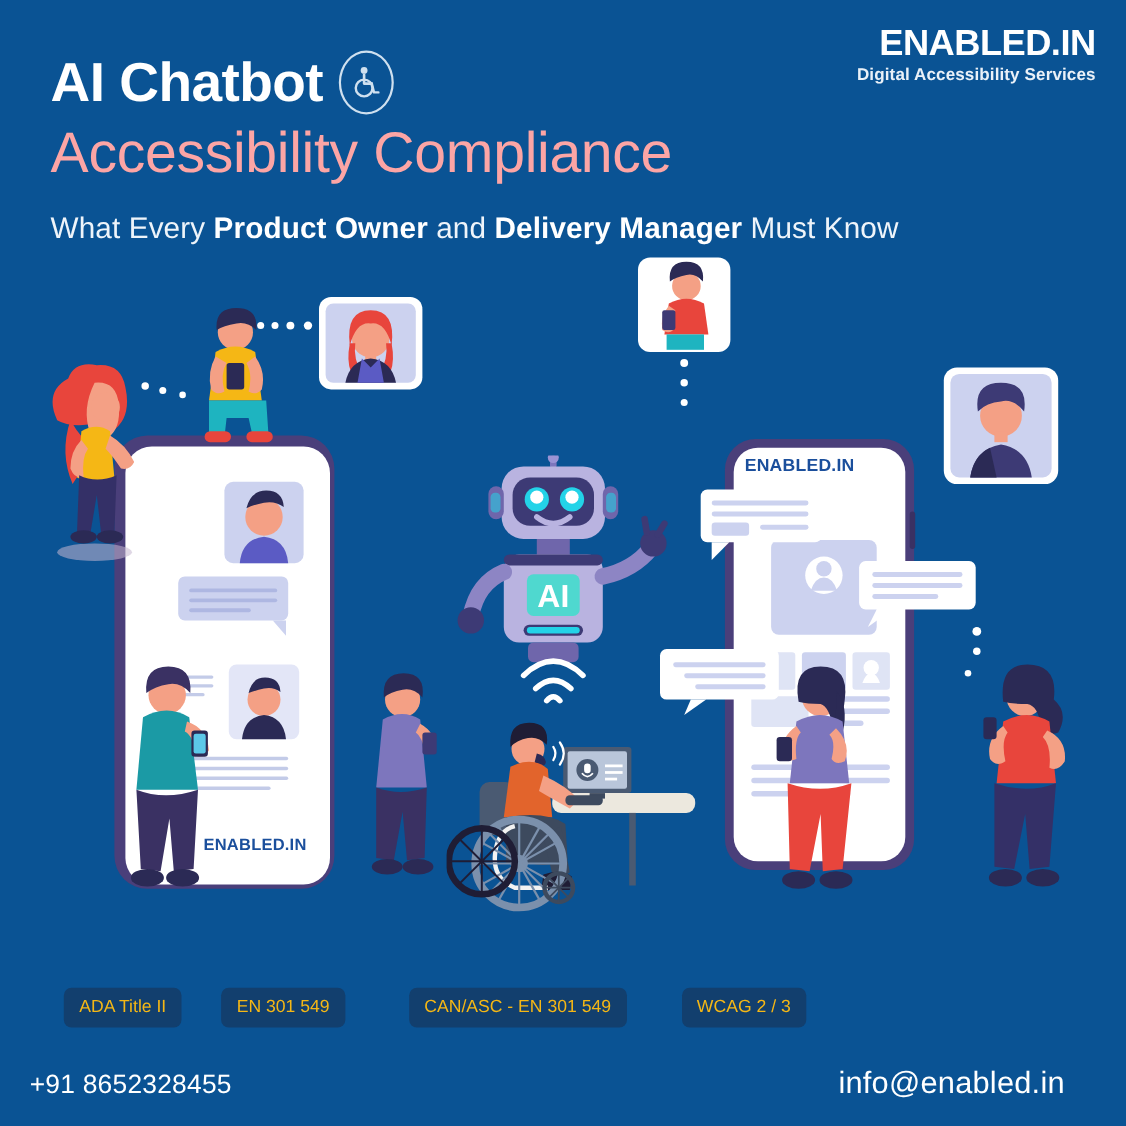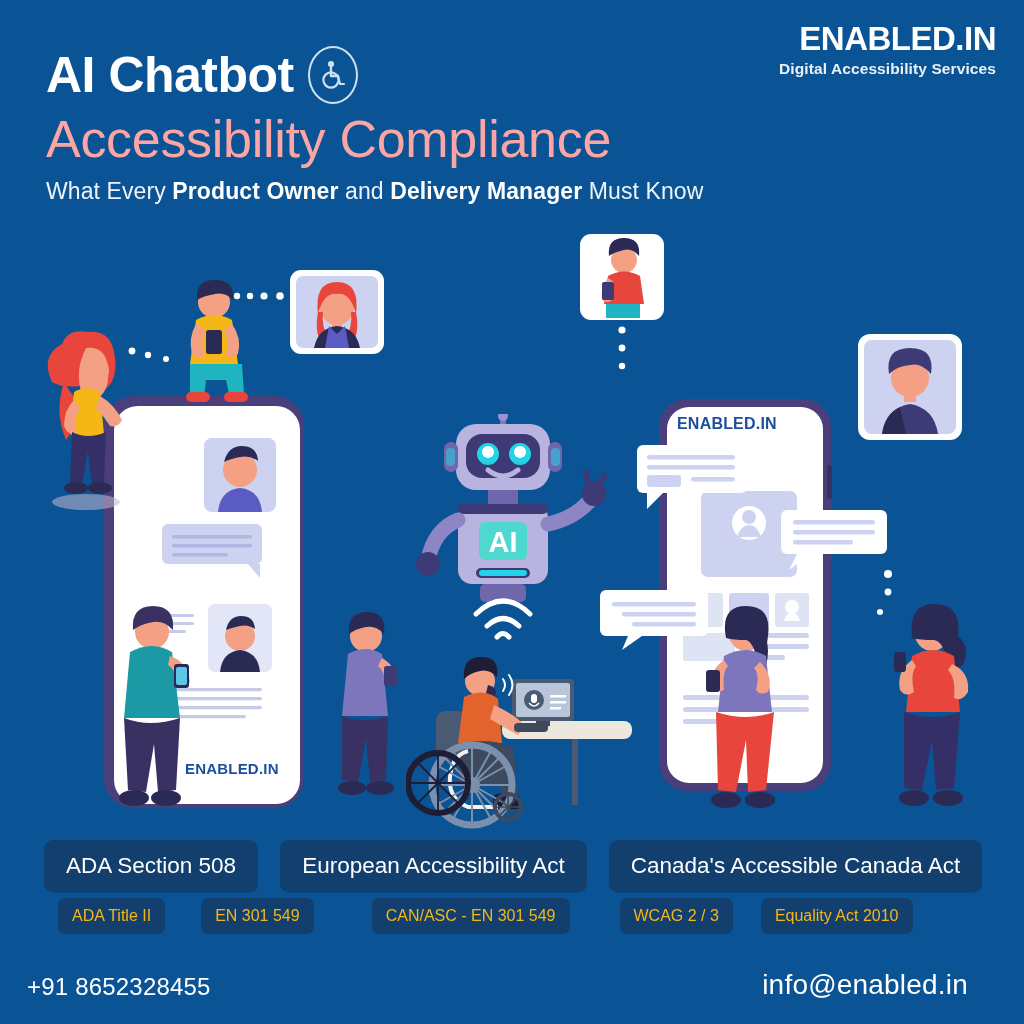--- a/index.html
+++ b/index.html
@@ -39,22 +39,22 @@
     width: 50px; height: 58px; border: 2.5px solid #cfe0ef;
     border-radius: 50%; display: flex; align-items: center; justify-content: center;
     flex: none;
   }
   .access-badge svg { display: block; }
   .h-line2 {
     color: #fca5a5; font-size: 52px; font-weight: 400;
     line-height: 1.12; margin-top: 6px; letter-spacing: -0.3px;
   }
   .h-sub {
-    color: #eef4fa; font-size: 23px; font-weight: 400;
-    margin-top: 10px; letter-spacing: 0.1px; text-align: right;
+    color: #eef4fa; font-size: 27px; font-weight: 400;
+    margin-top: 24px; letter-spacing: 0.1px; text-align: right;
   }
   .h-sub b { font-weight: 700; color: #ffffff; }
 
   
   .center-caption {
     position: absolute; left: 318px; top: 365px; width: 330px;
     text-align: center; color: #eef4fa;
     font-size: 19.5px; line-height: 1.42;
   }
 
@@ -450,34 +450,28 @@
         </svg>
       </div>
     </div>
     <div class="h-line2">Accessibility Compliance</div>
     <div class="h-sub">
       <span>What Every </span><b>Product Owner</b><span> and </span><b>Delivery Manager</b><span> Must Know</span>
     </div>
   </div>
 
 
-  <div class="acts-row">
-    <div class="act-chip">ADA Section 508</div>
-    <div class="act-chip">European Accessibility Act</div>
-    <div class="act-chip">Canada's Accessible Canada Act</div>
-  </div>
 
   <div class="std-row">
     <div class="std-chip">ADA Title II</div>
     <div class="std-gap-a"></div>
     <div class="std-chip">EN 301 549</div>
     <div class="std-gap-b"></div>
     <div class="std-chip">CAN/ASC - EN 301 549</div>
     <div class="std-gap-c"></div>
     <div class="std-chip">WCAG 2 / 3</div>
     <div class="std-gap-d"></div>
-    <div class="std-chip">Equality Act 2010</div>
   </div>
 
   <div class="footer-phone">+91 8652328455</div>
   <div class="footer-mail">info@enabled.in</div>
 
 </div>
 
 </body></html>

